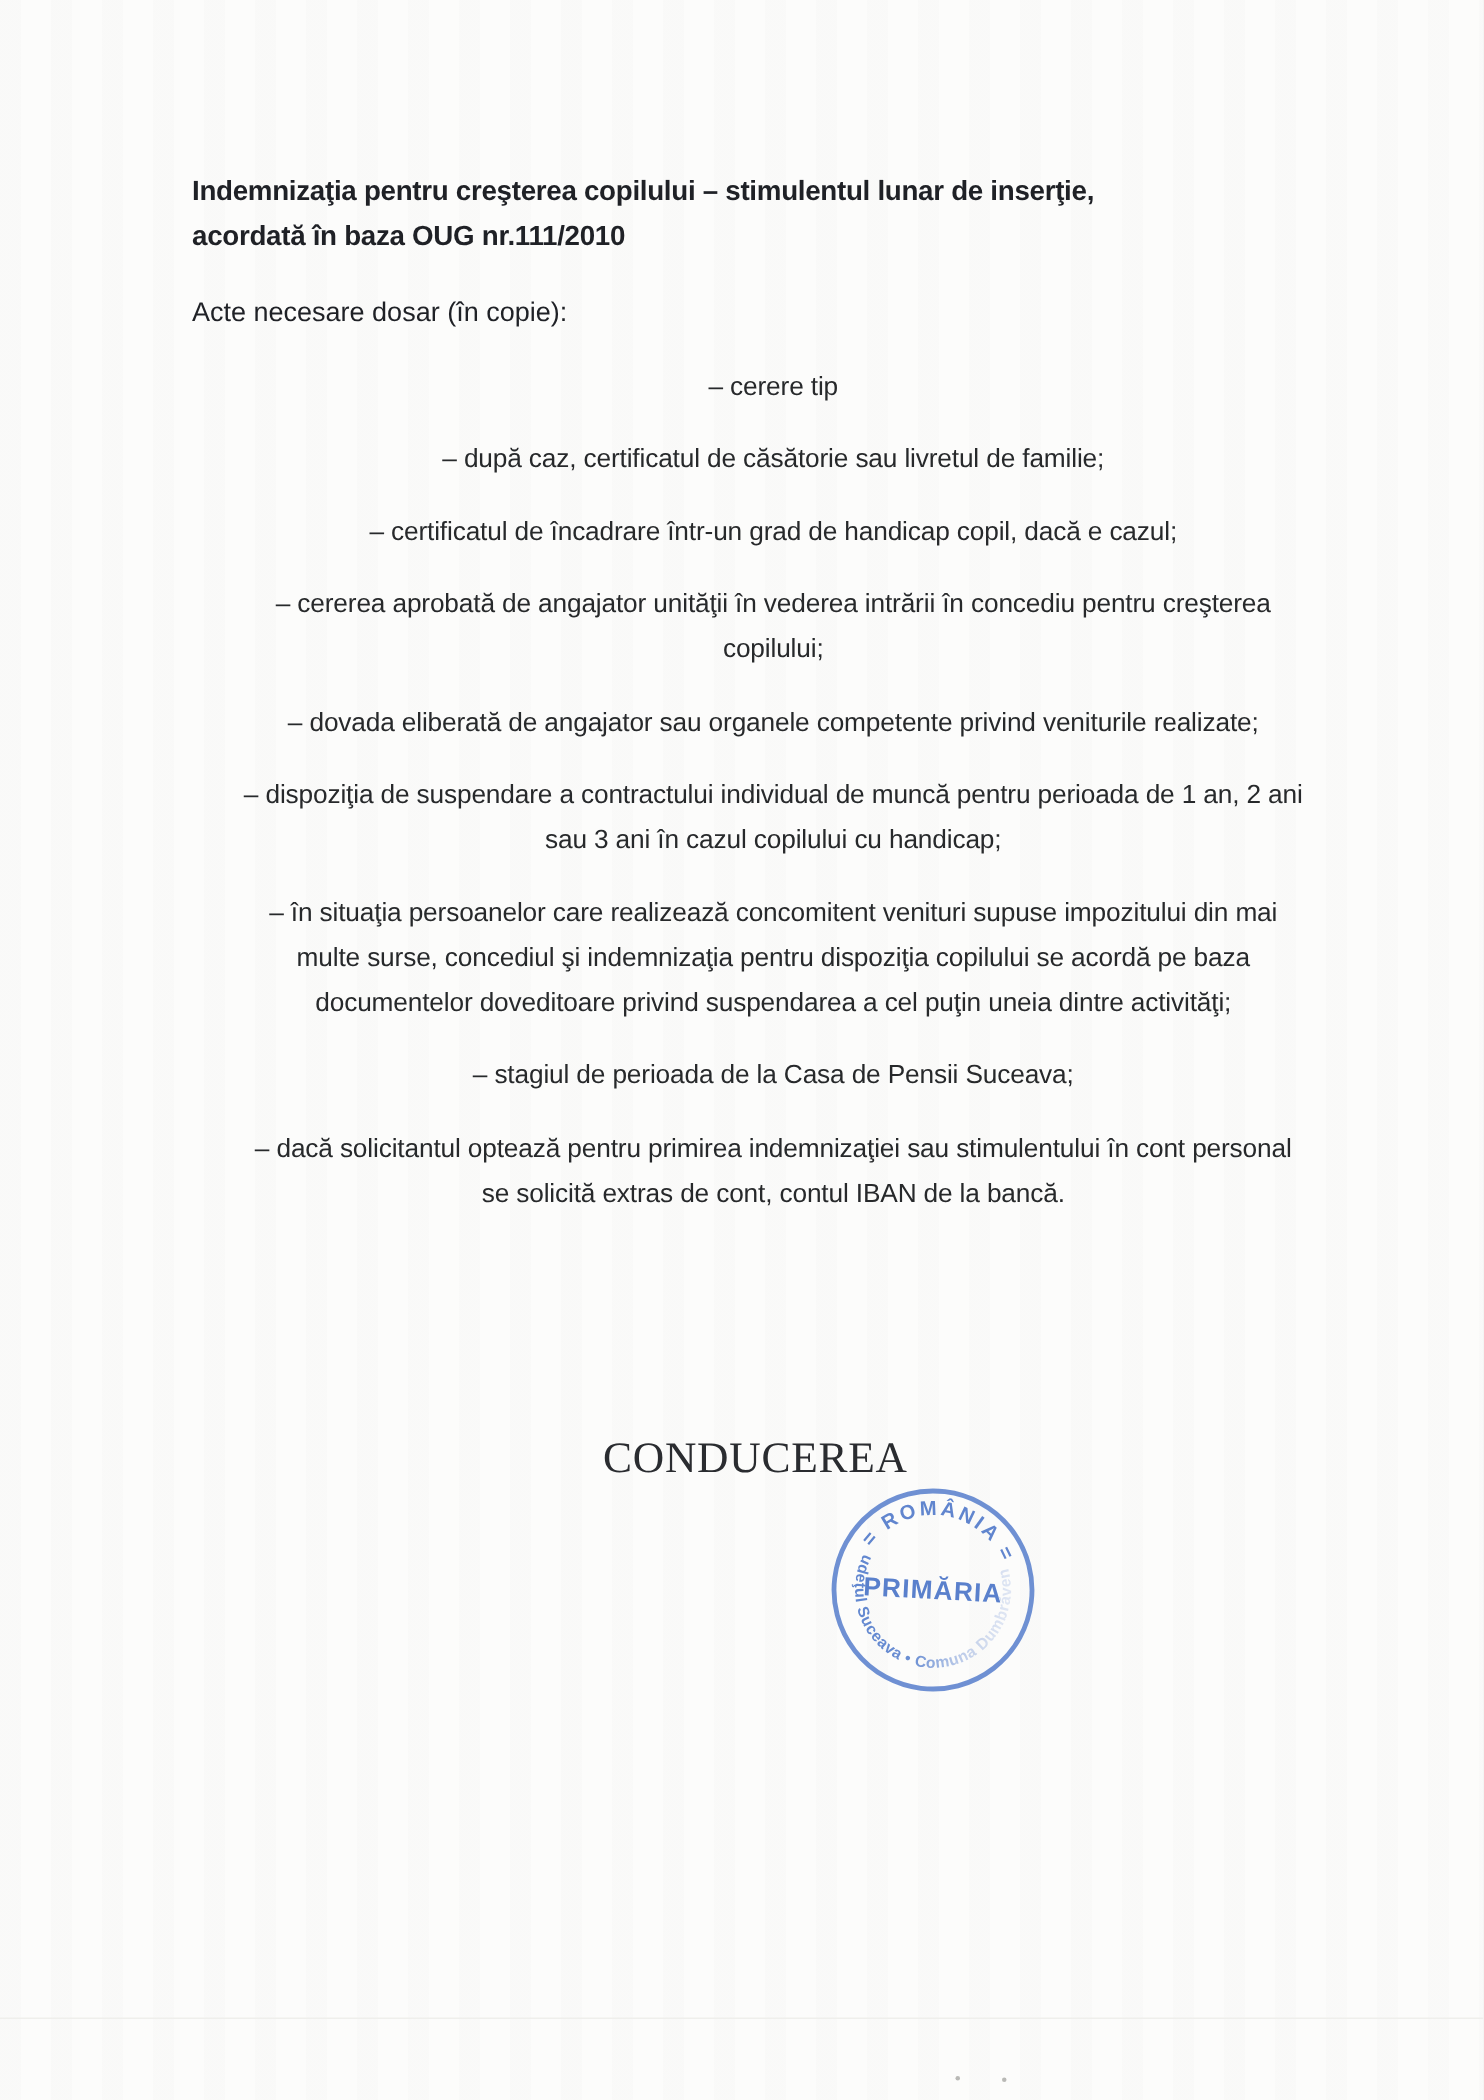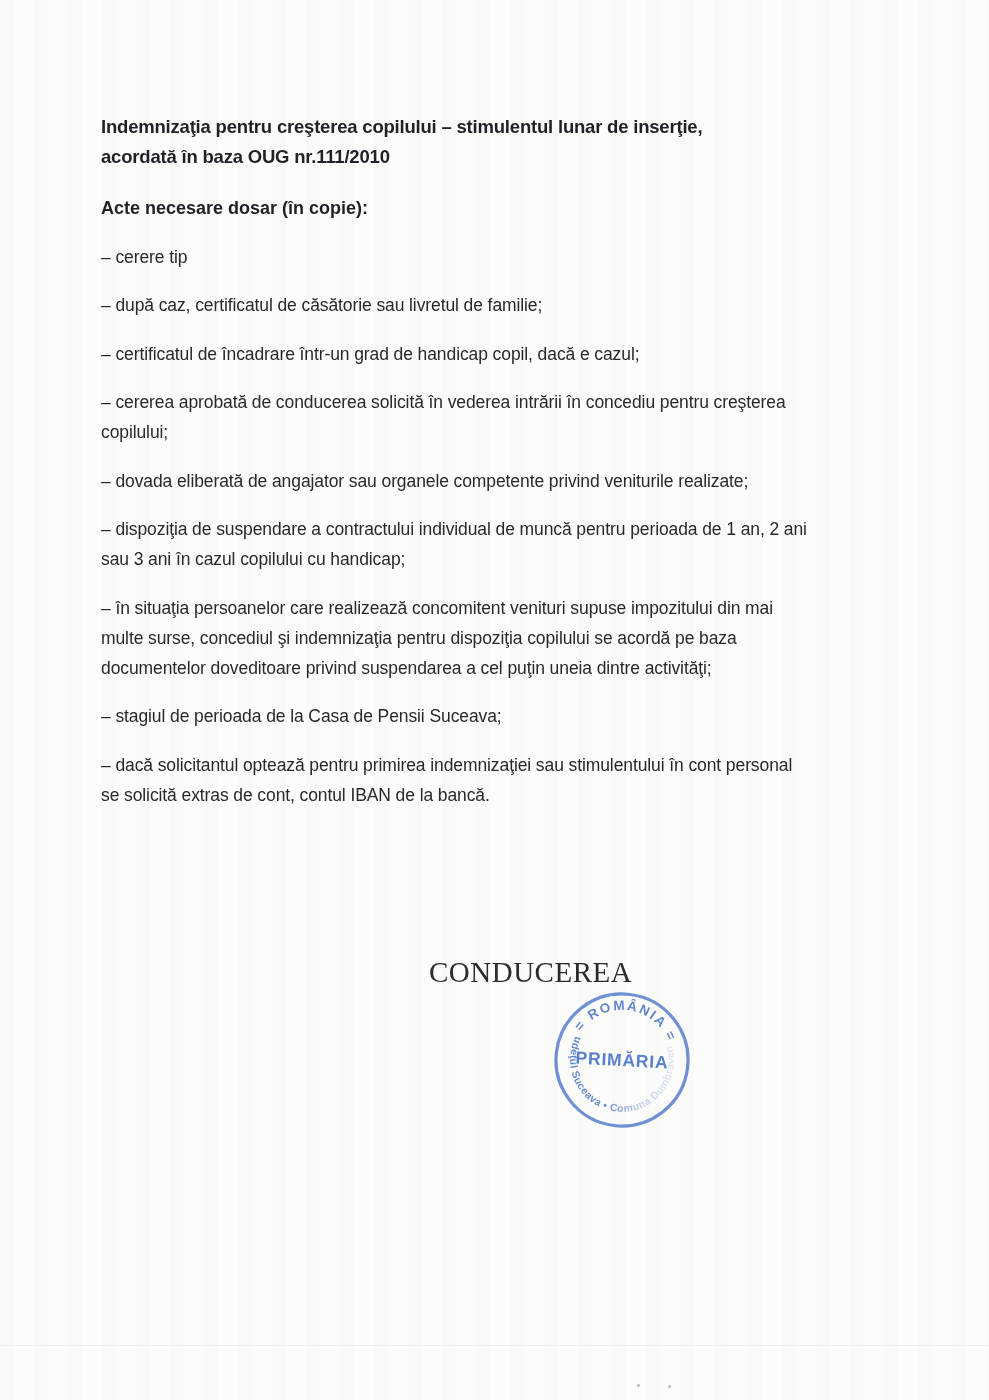--- a/index.html
+++ b/index.html
@@ -24,49 +24,50 @@
     background:repeating-linear-gradient(
       90deg,
       rgba(120,120,118,0.018) 0px,
       rgba(120,120,118,0.018) 14px,
       rgba(255,255,255,0) 14px,
       rgba(255,255,255,0) 34px);
     pointer-events:none;
   }
   .content{
     position:absolute;
-    left:101px;
+    left:128px;
     top:112px;
     width:775px;
   }
   .doc-title{
     font-size:18.5px;
     line-height:30px;
     font-weight:bold;
     letter-spacing:-0.2px;
     color:#1f2126;
     white-space:pre-line;
   }
   .section-heading{
     margin-top:21px;
     font-size:18px;
     line-height:30px;
-    font-weight:bold;
+    font-weight:normal;
     color:#1f2126;
   }
   .doc-item{
     margin:18.5px 0 0 0;
     font-size:17.5px;
     line-height:30px;
     letter-spacing:-0.1px;
     white-space:pre-line;
+    text-align:center;
   }
   .signature{
     position:absolute;
-    left:429px;
+    left:402px;
     top:956px;
     font-family:"Liberation Serif","DejaVu Serif",serif;
     font-size:29px;
     letter-spacing:0.5px;
     color:#2a2c30;
   }
   .stamp{
     position:absolute;
     left:542px;
     top:980px;
@@ -103,21 +104,21 @@
 
   <div class="content">
     <div class="doc-title">Indemnizaţia pentru creşterea copilului – stimulentul lunar de inserţie,
 acordată în baza OUG nr.111/2010</div>
 
     <div class="section-heading">Acte necesare dosar (în copie):</div>
 
     <div class="doc-item">– cerere tip</div>
     <div class="doc-item">– după caz, certificatul de căsătorie sau livretul de familie;</div>
     <div class="doc-item">– certificatul de încadrare într-un grad de handicap copil, dacă e cazul;</div>
-    <div class="doc-item">– cererea aprobată de conducerea solicită în vederea intrării în concediu pentru creşterea
+    <div class="doc-item">– cererea aprobată de angajator unităţii în vederea intrării în concediu pentru creşterea
 copilului;</div>
     <div class="doc-item">– dovada eliberată de angajator sau organele competente privind veniturile realizate;</div>
     <div class="doc-item">– dispoziţia de suspendare a contractului individual de muncă pentru perioada de 1 an, 2 ani
 sau 3 ani în cazul copilului cu handicap;</div>
     <div class="doc-item">– în situaţia persoanelor care realizează concomitent venituri supuse impozitului din mai
 multe surse, concediul şi indemnizaţia pentru dispoziţia copilului se acordă pe baza
 documentelor doveditoare privind suspendarea a cel puţin uneia dintre activităţi;</div>
     <div class="doc-item">– stagiul de perioada de la Casa de Pensii Suceava;</div>
     <div class="doc-item">– dacă solicitantul optează pentru primirea indemnizaţiei sau stimulentului în cont personal
 se solicită extras de cont, contul IBAN de la bancă.</div>

